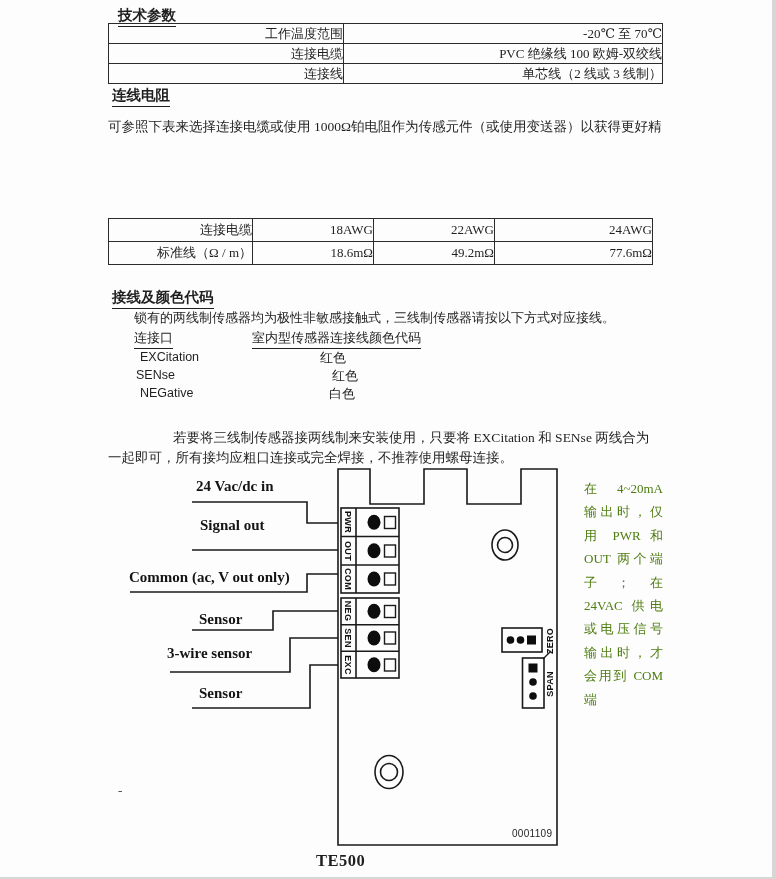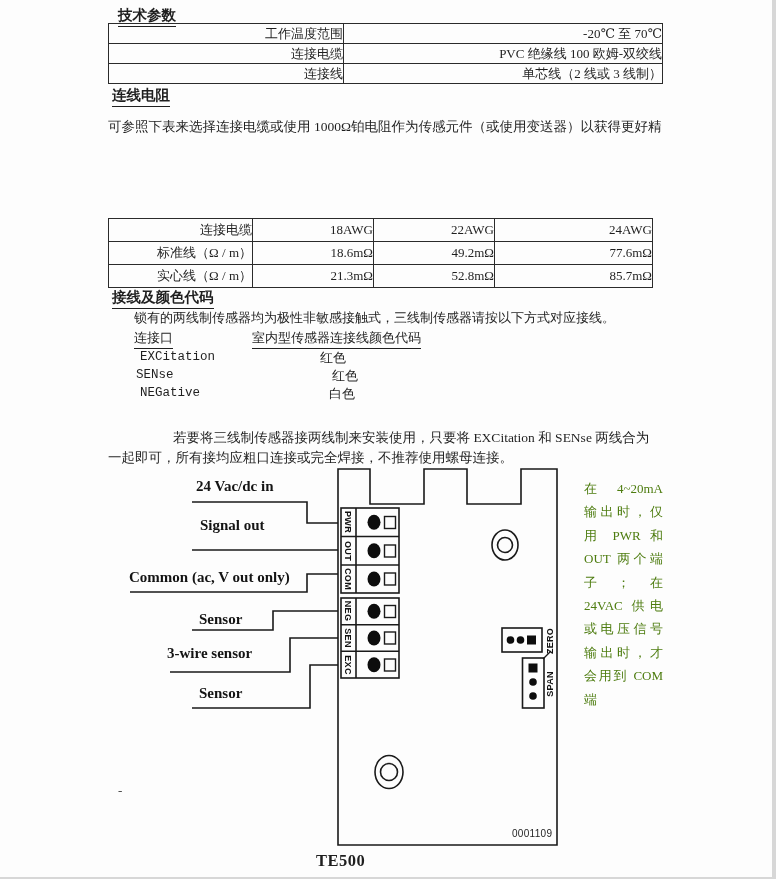--- a/index.html
+++ b/index.html
@@ -21,21 +21,21 @@
   }
   .t1 td{height:19px;}
   .t2 td{height:22px;}
   
   .para{position:absolute;font-size:13.5px;line-height:20px;}
   .para div{white-space:nowrap;}
   .indent2{padding-left:28px;}
   .indent-big{padding-left:65px;margin-top:24px;}
   .line{position:absolute;font-size:13px;white-space:nowrap;}
   .u{border-bottom:1px solid #1f1f1f;padding-bottom:1px;}
-  .mono{font-family:Liberation Mono, monospace;font-size:12.5px;}
+  .mono{font-family:Liberation Sans, sans-serif;font-size:12.5px;}
   
   svg{position:absolute;left:0;top:0;}
   .dlabel{
     position:absolute;font-weight:bold;font-size:15px;white-space:nowrap;
     font-family:"Liberation Serif","DejaVu Serif",serif;color:#141414;
   }
   .tlabel{
     position:absolute;font-family:"Liberation Sans","DejaVu Sans",sans-serif;
     font-weight:bold;font-size:9px;letter-spacing:0.4px;white-space:nowrap;color:#111;
     transform:translate(-50%,-50%) rotate(90deg);
@@ -101,26 +101,20 @@
     <td>18AWG</td>
     <td>22AWG</td>
     <td>24AWG</td>
   </tr>
   <tr>
     <td>标准线（Ω / m）</td>
     <td>18.6mΩ</td>
     <td>49.2mΩ</td>
     <td>77.6mΩ</td>
   </tr>
-  <tr>
-    <td>实心线（Ω / m）</td>
-    <td>21.3mΩ</td>
-    <td>52.8mΩ</td>
-    <td>85.7mΩ</td>
-  </tr>
 </tbody>
   </table>
 
 <div class="sec-h" style="left:112px;top:288px">接线及颜色代码</div>
 
 <div class="line" style="left:134px;top:309px">锁有的两线制传感器均为极性非敏感接触式，三线制传感器请按以下方式对应接线。</div>
 
 <div class="line u" style="left:134px;top:329px">连接口</div>
 <div class="line u" style="left:252px;top:329px">室内型传感器连接线颜色代码</div>
 

